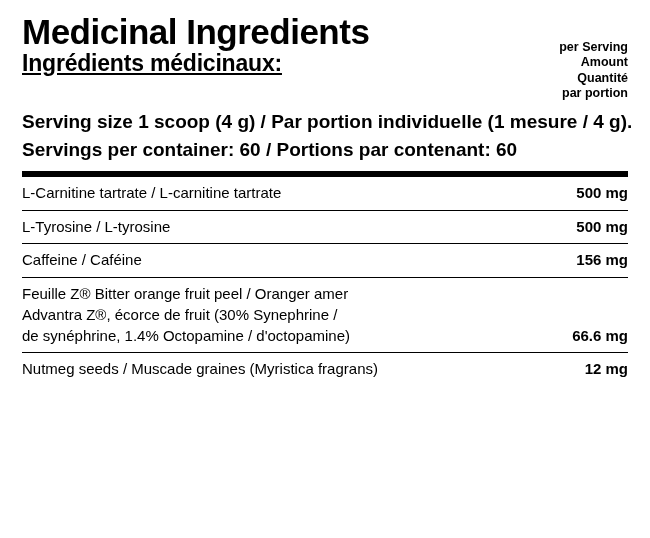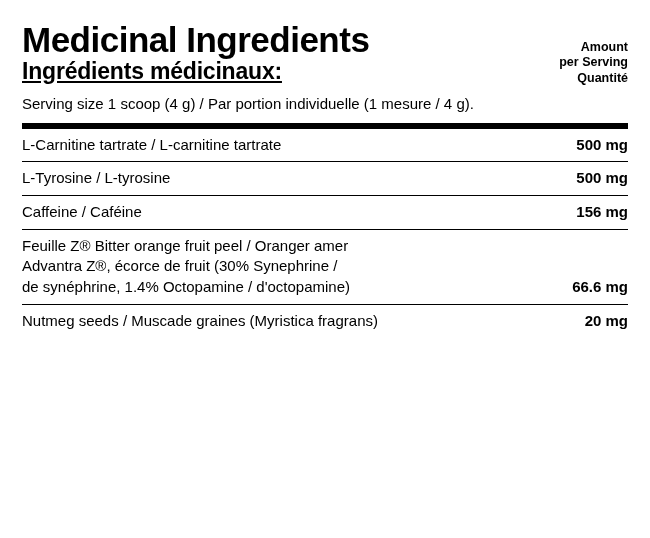--- a/index.html
+++ b/index.html
@@ -27,21 +27,21 @@
     align-items: flex-start;
   }
   .titles {
     flex: 1 1 auto;
   }
   .title-en {
     font-size: 35px;
     font-weight: bold;
     letter-spacing: -0.5px;
     line-height: 1.02;
-    margin: 8px 0 1px 0;
+    margin: 0 0 1px 0;
   }
   .title-fr {
     font-size: 23px;
     font-weight: bold;
     letter-spacing: -0.2px;
     line-height: 1.05;
     margin: 0;
     text-decoration: underline;
   }
   .amount-head {
@@ -51,22 +51,23 @@
     font-weight: bold;
     line-height: 1.22;
     padding-top: 26px;
     width: 100px;
   }
   .amount-head .fr {
     margin-top: 0;
   }
   .serving {
     margin-top: 7px;
-    font-size: 15px;
+    font-size: 19px;
     line-height: 1.45;
+    font-weight: bold;
   }
   .serving div {
     white-space: nowrap;
   }
   .rule-thick {
     border-top: 6px solid #000;
     margin-top: 8px;
   }
   table.ing {
     width: 100%;
@@ -101,28 +102,30 @@
 <body>
 
 <div class="panel">
 
   <div class="title-row">
     <div class="titles">
       <div class="title-en">Medicinal Ingredients</div>
       <div class="title-fr">Ingrédients médicinaux:</div>
     </div>
     <div class="amount-head">
+      <div>per Serving</div>
       <div>Amount</div>
-      <div>per Serving</div>
       <div class="fr">Quantité</div>
+      <div>par portion</div>
     </div>
   </div>
 
   <div class="serving">
     <div>Serving size 1 scoop (4 g) / Par portion individuelle (1 mesure / 4 g).</div>
+    <div>Servings per container: 60 / Portions par contenant: 60</div>
   </div>
 
   <div class="rule-thick"></div>
 
   <table class="ing">
     <tbody>
       <tr>
         <td class="name">
           <span class="line2">L-Carnitine tartrate / L-carnitine tartrate</span>
         </td>
@@ -145,18 +148,18 @@
           <span class="line2">Feuille Z® Bitter orange fruit peel / Oranger amer</span>
           <span class="line2">Advantra Z®, écorce de fruit  (30% Synephrine /</span>
           <span class="line2">de synéphrine, 1.4% Octopamine / d'octopamine)</span>
         </td>
         <td class="amt">66.6 mg</td>
       </tr>
       <tr>
         <td class="name">
           <span class="line2">Nutmeg seeds / Muscade graines (Myristica fragrans)</span>
         </td>
-        <td class="amt">20 mg</td>
+        <td class="amt">12 mg</td>
       </tr>
     </tbody>
   </table>
 
 </div>
 
 </body></html>

